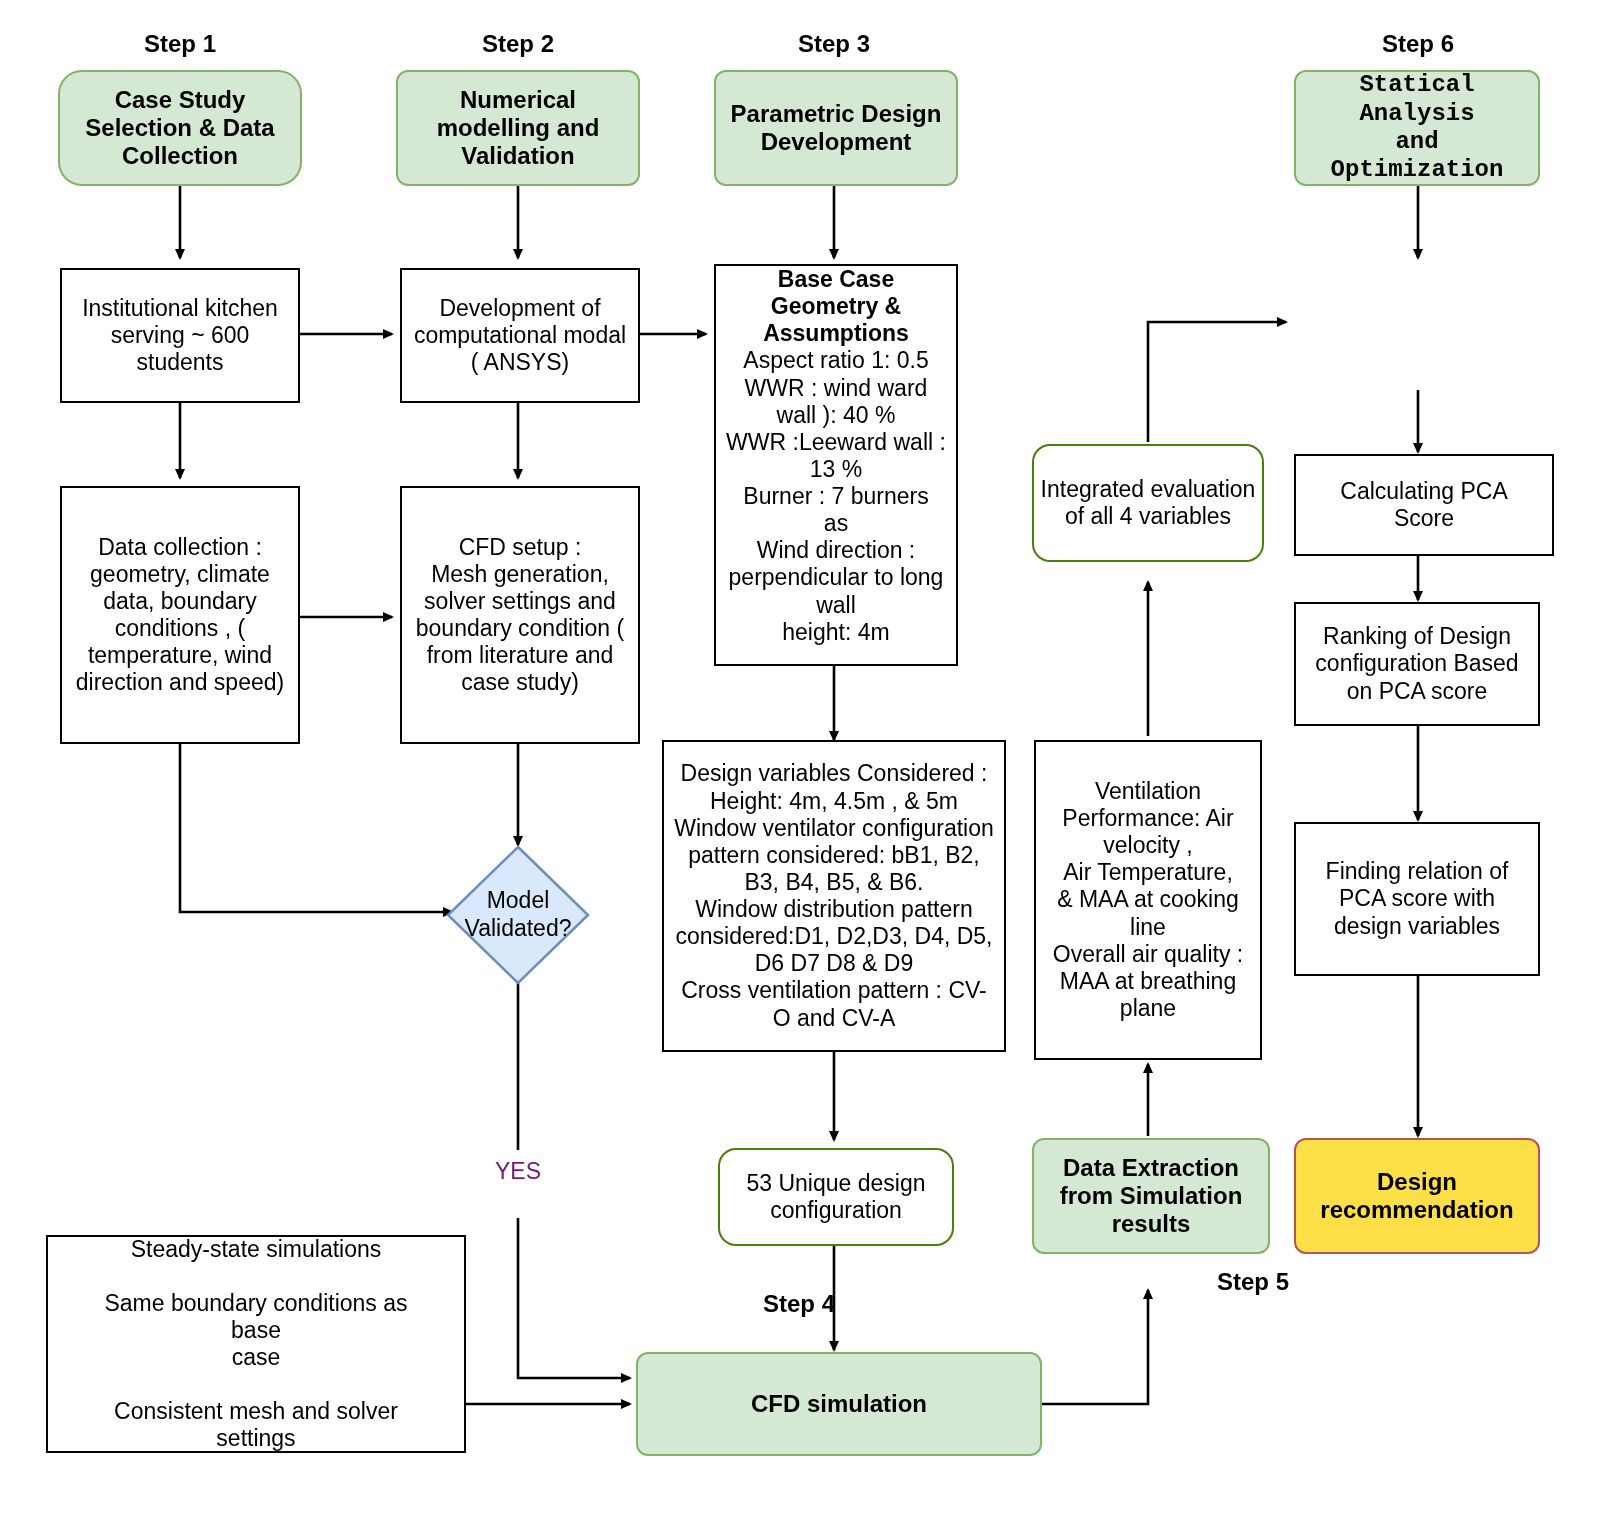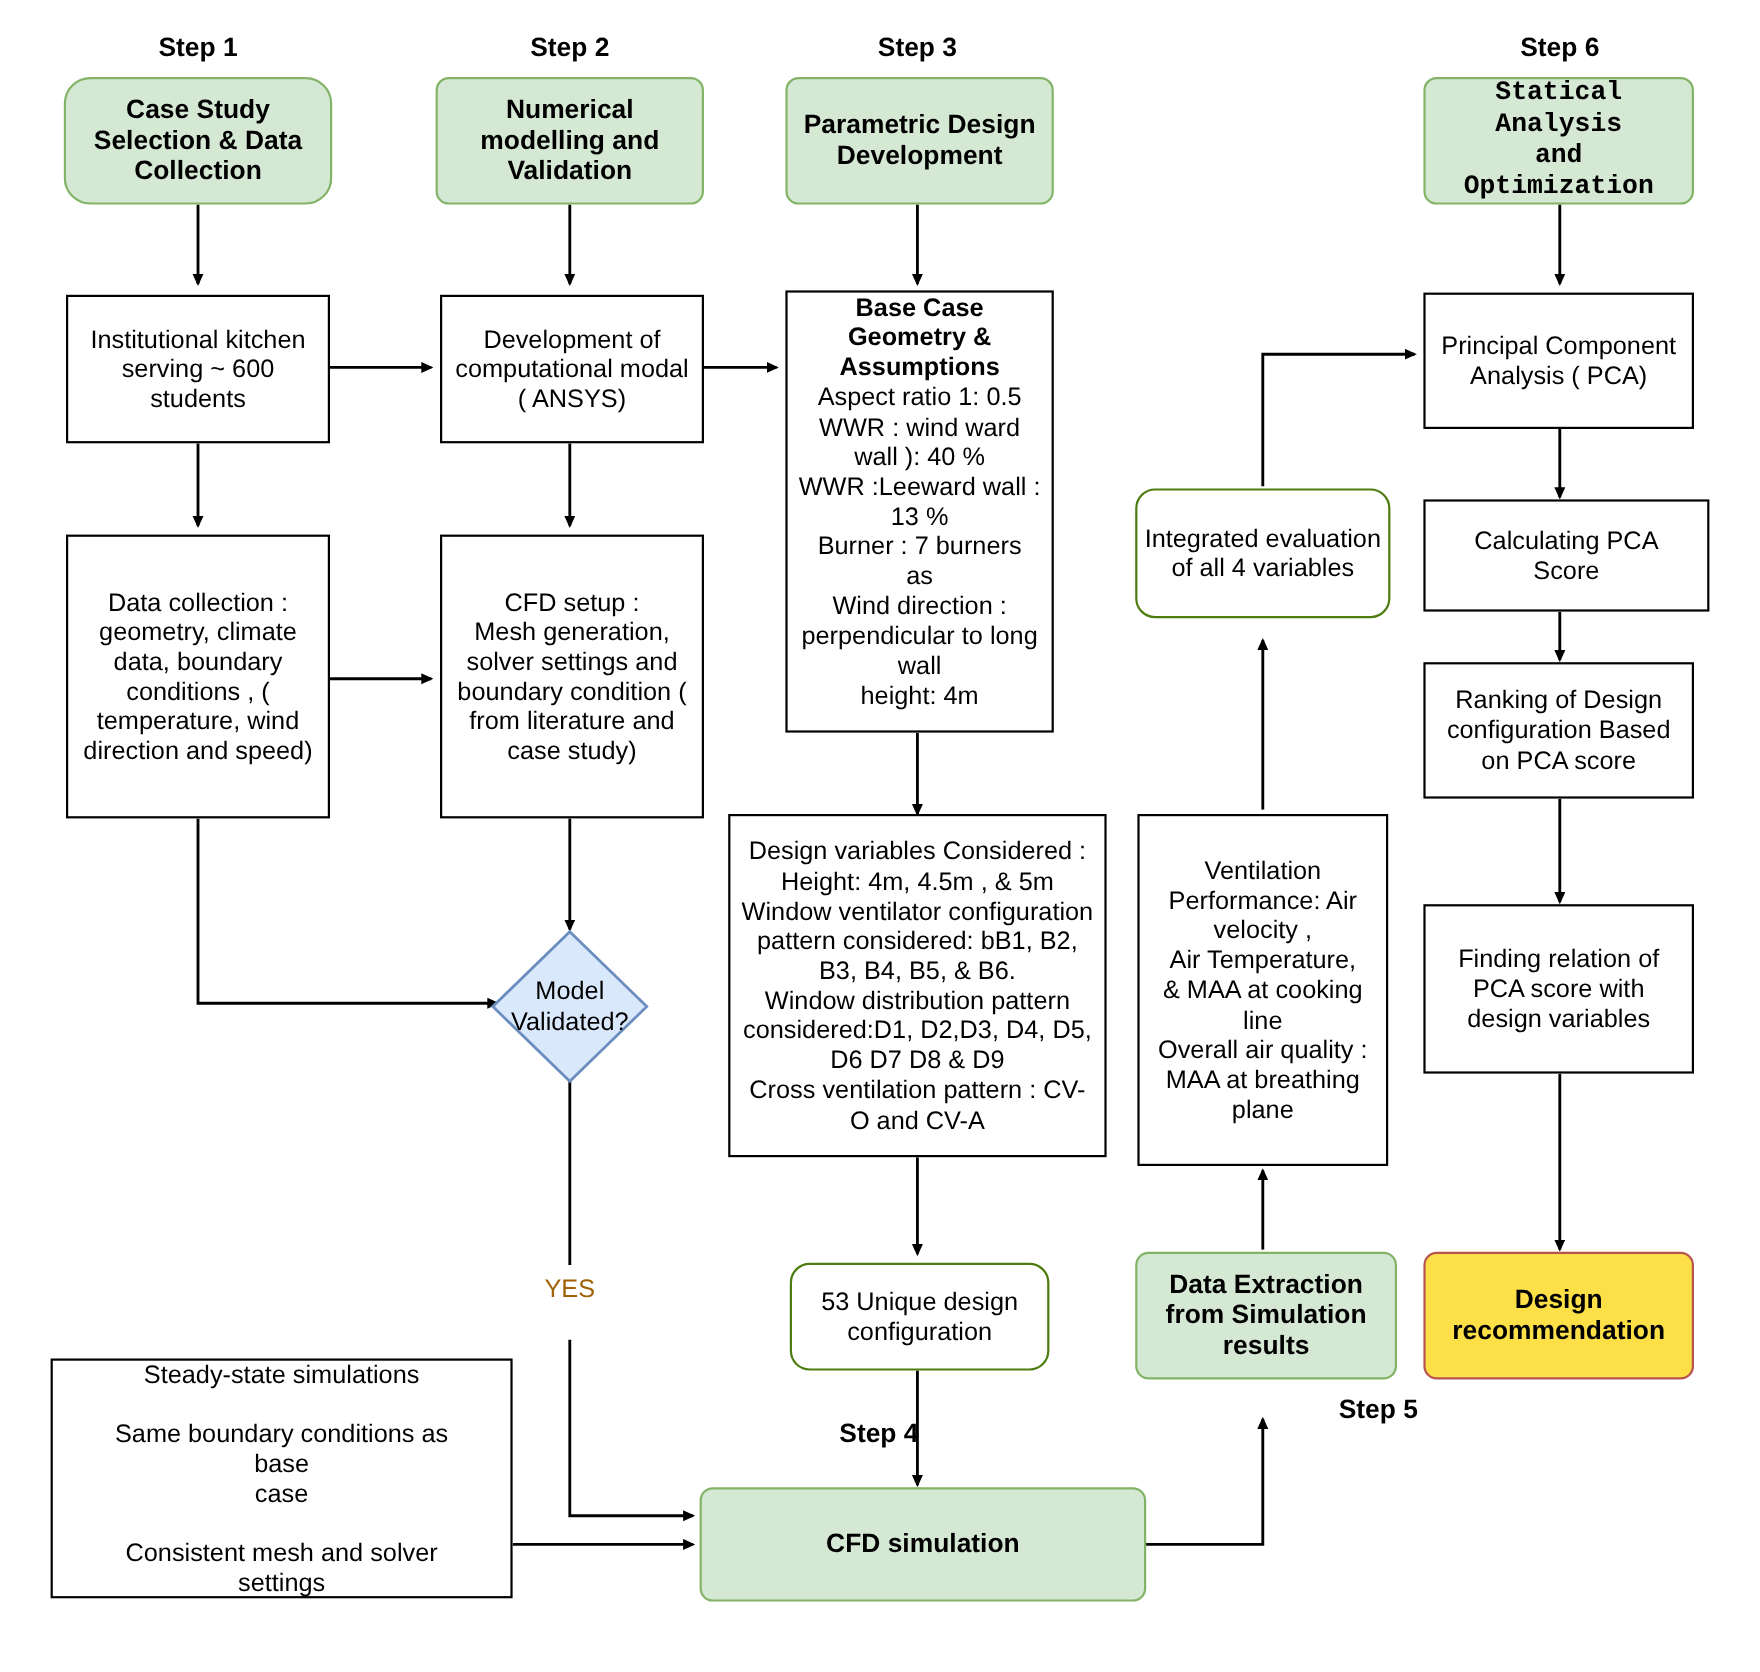--- a/index.html
+++ b/index.html
@@ -7,21 +7,21 @@
   #canvas{position:relative;width:1600px;height:1520px;background:#fff;overflow:hidden;}
   svg.edges{position:absolute;left:0;top:0;width:1600px;height:1520px;pointer-events:none;}
   .node{position:absolute;box-sizing:border-box;display:flex;align-items:center;justify-content:center;text-align:center;line-height:1.18;}
   .rect{border:2px solid #000;background:#fff;color:#000;font-size:23px;}
   .round{border:2px solid #4d7c0f;background:#fff;color:#000;font-size:23px;border-radius:18px;}
   .green{border:2px solid #82b366;background:#d5e8d4;color:#000;font-weight:bold;font-size:24px;border-radius:12px;}
   .red{border:2px solid #b85450;background:#fde047;color:#000;font-weight:bold;font-size:24px;border-radius:12px;}
   .blue-diamond{position:absolute;}
   .diamond-label{position:absolute;display:flex;align-items:center;justify-content:center;text-align:center;font-size:23px;color:#000;line-height:1.2;}
   .steplabel{position:absolute;font-weight:bold;font-size:24px;color:#000;text-align:center;}
-  .edgelabel{position:absolute;font-size:23px;color:#a16207;text-align:center;}
+  .edgelabel{position:absolute;font-size:23px;color:#701a75;text-align:center;}
   .boldlabel{position:absolute;font-size:24px;font-weight:bold;color:#000;text-align:center;}
   .txt{white-space:pre-line;padding:0 6px;}
   .txt-tight{white-space:pre-line;padding:0 4px;}
   .title-strong{font-weight:bold;}
 </style>
 </head>
 <body>
 
 <div id="canvas">
 
@@ -224,24 +224,20 @@
 of all 4 variables</span>
   </div>
 
   <div class="steplabel" style="left:1318px;top:30px;width:200px;">Step 6</div>
 
   <div class="node green" style="left:1294px;top:70px;width:246px;height:116px;font-family:Liberation Mono, monospace;">
     <span class="txt">Statical Analysis
 and Optimization</span>
   </div>
 
-  <div class="node rect" style="left:1294px;top:266px;width:246px;height:124px;">
-    <span class="txt">Principal Component
-Analysis ( PCA)</span>
-  </div>
 
   <div class="node rect" style="left:1294px;top:454px;width:260px;height:102px;">
     <span class="txt">Calculating PCA
 Score</span>
   </div>
 
   <div class="node rect" style="left:1294px;top:602px;width:246px;height:124px;">
     <span class="txt">Ranking of  Design
 configuration Based
 on PCA score</span>

